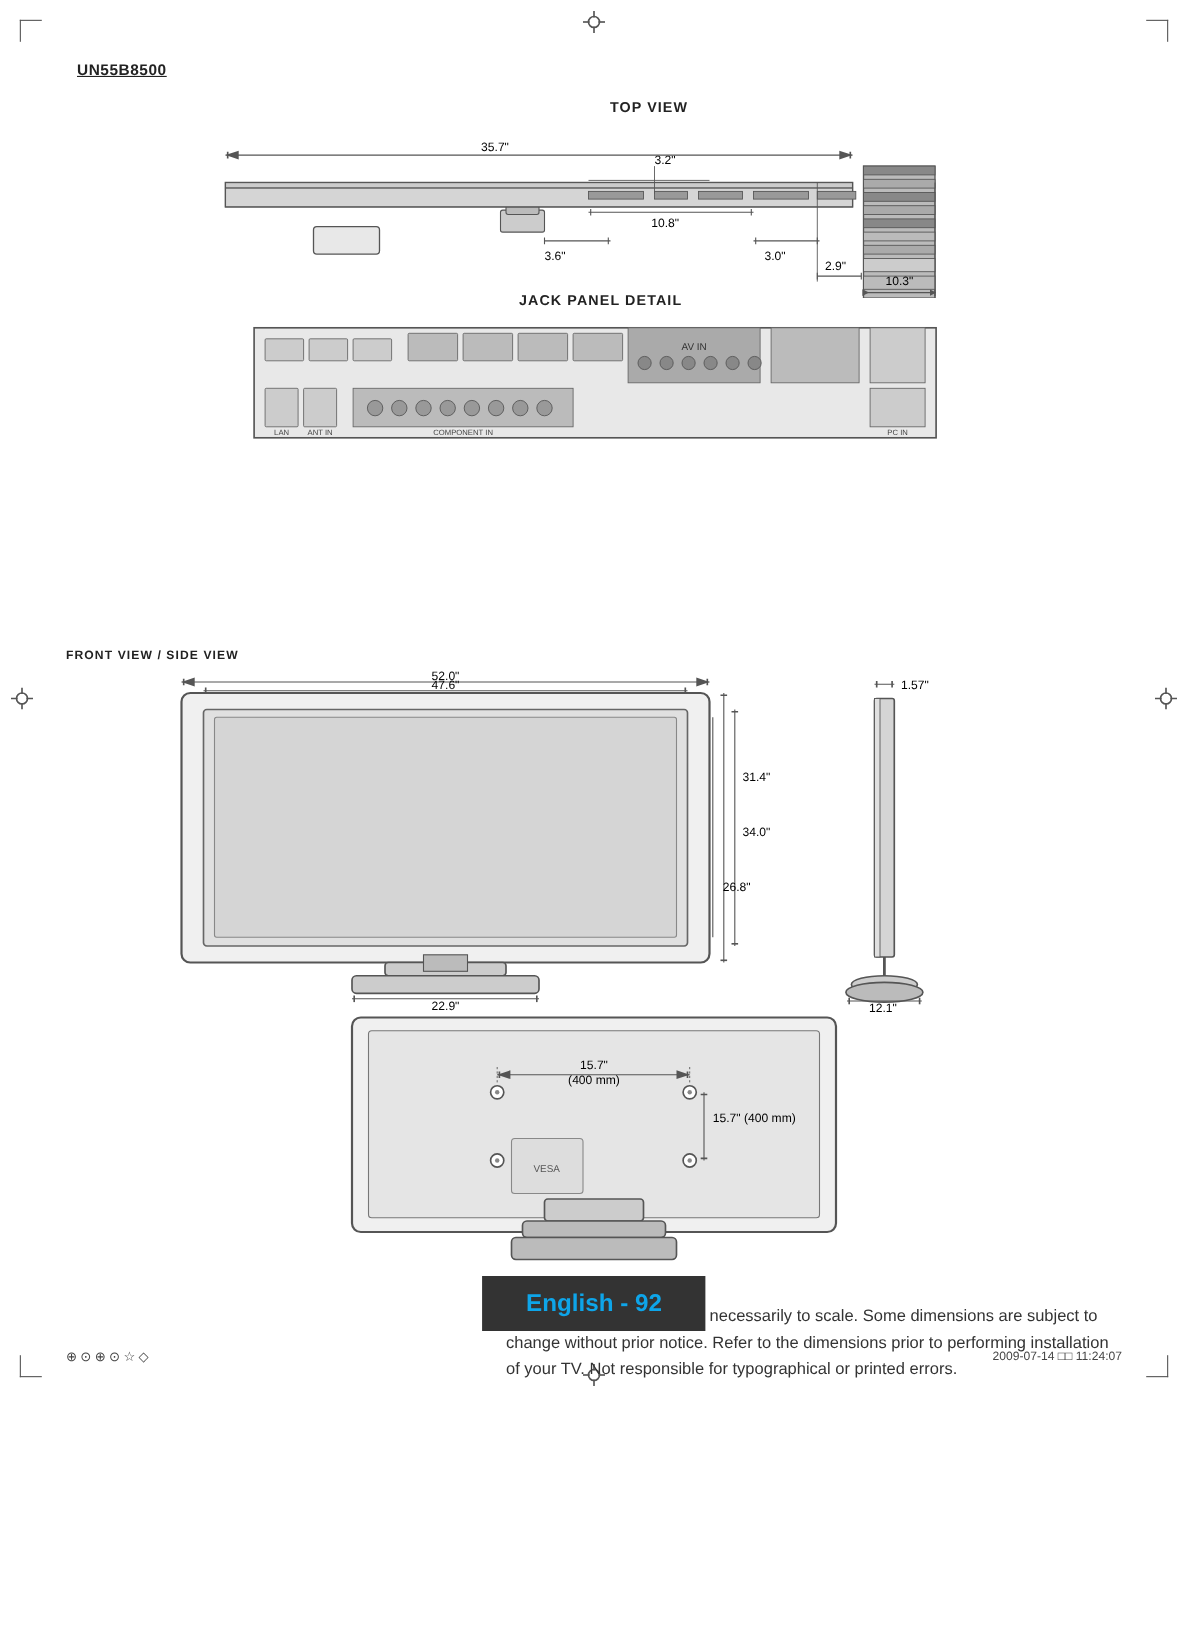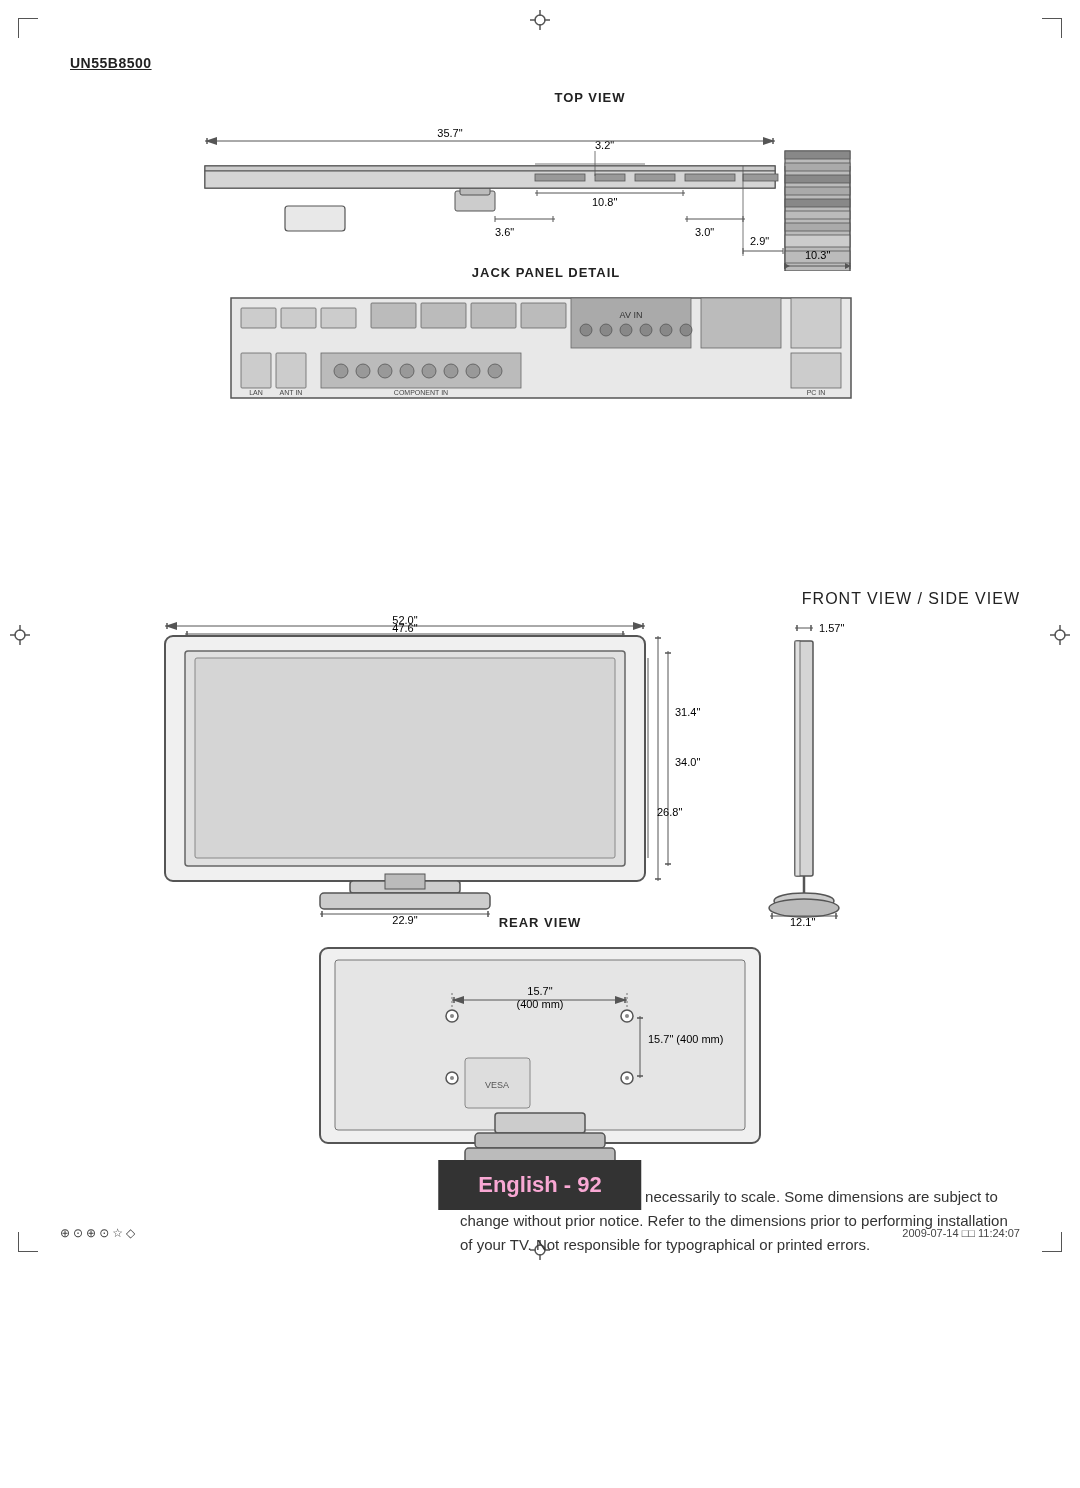--- a/index.html
+++ b/index.html
@@ -86,21 +86,21 @@
       line-height: 1.6;
     }
 
     
     .english-footer {
       position: absolute;
       bottom: 60px;
       left: 50%;
       transform: translateX(-50%);
       background: #333;
-      color: #f9a8d4;
+      color: #0ea5e9;
       padding: 12px 40px;
       font-size: 22px;
       font-weight: bold;
       white-space: nowrap;
       text-align: right;
     }
 
     
     .bottom-bar {
       position: absolute;
@@ -299,21 +299,21 @@
       <circle cx="362" cy="83" r="7" fill="#999" stroke="#555" stroke-width="0.8"></circle>
       <circle cx="384" cy="83" r="7" fill="#999" stroke="#555" stroke-width="0.8"></circle>
 
       <rect x="680" y="65" width="50" height="35" fill="#ccc" stroke="#666" stroke-width="0.8"></rect>
       <text x="705" y="107" font-size="7" font-family="Arial" text-anchor="middle" fill="#444">PC IN</text>
 
     </svg>
   </div>
 
   <div style="position:absolute; top:590px; left:60px; right:60px;">
-    <div style="text-align:right; font-weight:normal; font-size:16px; letter-spacing:1px; margin-bottom:8px;">FRONT VIEW / SIDE VIEW</div>
+    <div style="text-align:left; font-weight:bold; font-size:11px; letter-spacing:1px; margin-bottom:8px;">FRONT VIEW / SIDE VIEW</div>
 
     <svg width="870" height="310" viewBox="0 0 870 310" style="display:block; margin:0 auto;">
 
       <rect x="60" y="20" width="480" height="245" rx="8" fill="#f0f0f0" stroke="#555" stroke-width="2"></rect>
 
       <rect x="80" y="35" width="440" height="215" rx="3" fill="#e0e0e0" stroke="#666" stroke-width="1.5"></rect>
 
       <rect x="90" y="42" width="420" height="200" rx="2" fill="#d5d5d5" stroke="#888" stroke-width="1"></rect>
 
       <rect x="245" y="265" width="110" height="12" rx="3" fill="#ccc" stroke="#555" stroke-width="1.5"></rect>
@@ -366,21 +366,20 @@
 
       <line x1="665" y1="300" x2="733" y2="300" stroke="#555" stroke-width="1"></line>
       <line x1="667" y1="297" x2="667" y2="303" stroke="#555" stroke-width="1.5"></line>
       <line x1="731" y1="297" x2="731" y2="303" stroke="#555" stroke-width="1.5"></line>
       <text x="685" y="310" font-size="11" font-family="Arial">12.1"</text>
 
     </svg>
   </div>
 
   <div style="position:absolute; top:915px; left:60px; right:60px;">
-    <div style="text-align:center; font-weight:bold; font-size:13px; letter-spacing:1px; margin-bottom:8px;">REAR VIEW</div>
 
     <svg width="500" height="240" viewBox="0 0 500 240" style="display:block; margin:0 auto;">
 
       <rect x="30" y="10" width="440" height="195" rx="8" fill="#f0f0f0" stroke="#555" stroke-width="2"></rect>
 
       <rect x="45" y="22" width="410" height="170" rx="3" fill="#e5e5e5" stroke="#777" stroke-width="1"></rect>
 
       <circle cx="162" cy="78" r="6" fill="#fff" stroke="#555" stroke-width="1.5"></circle>
       <circle cx="162" cy="78" r="2" fill="#888"></circle>
 

